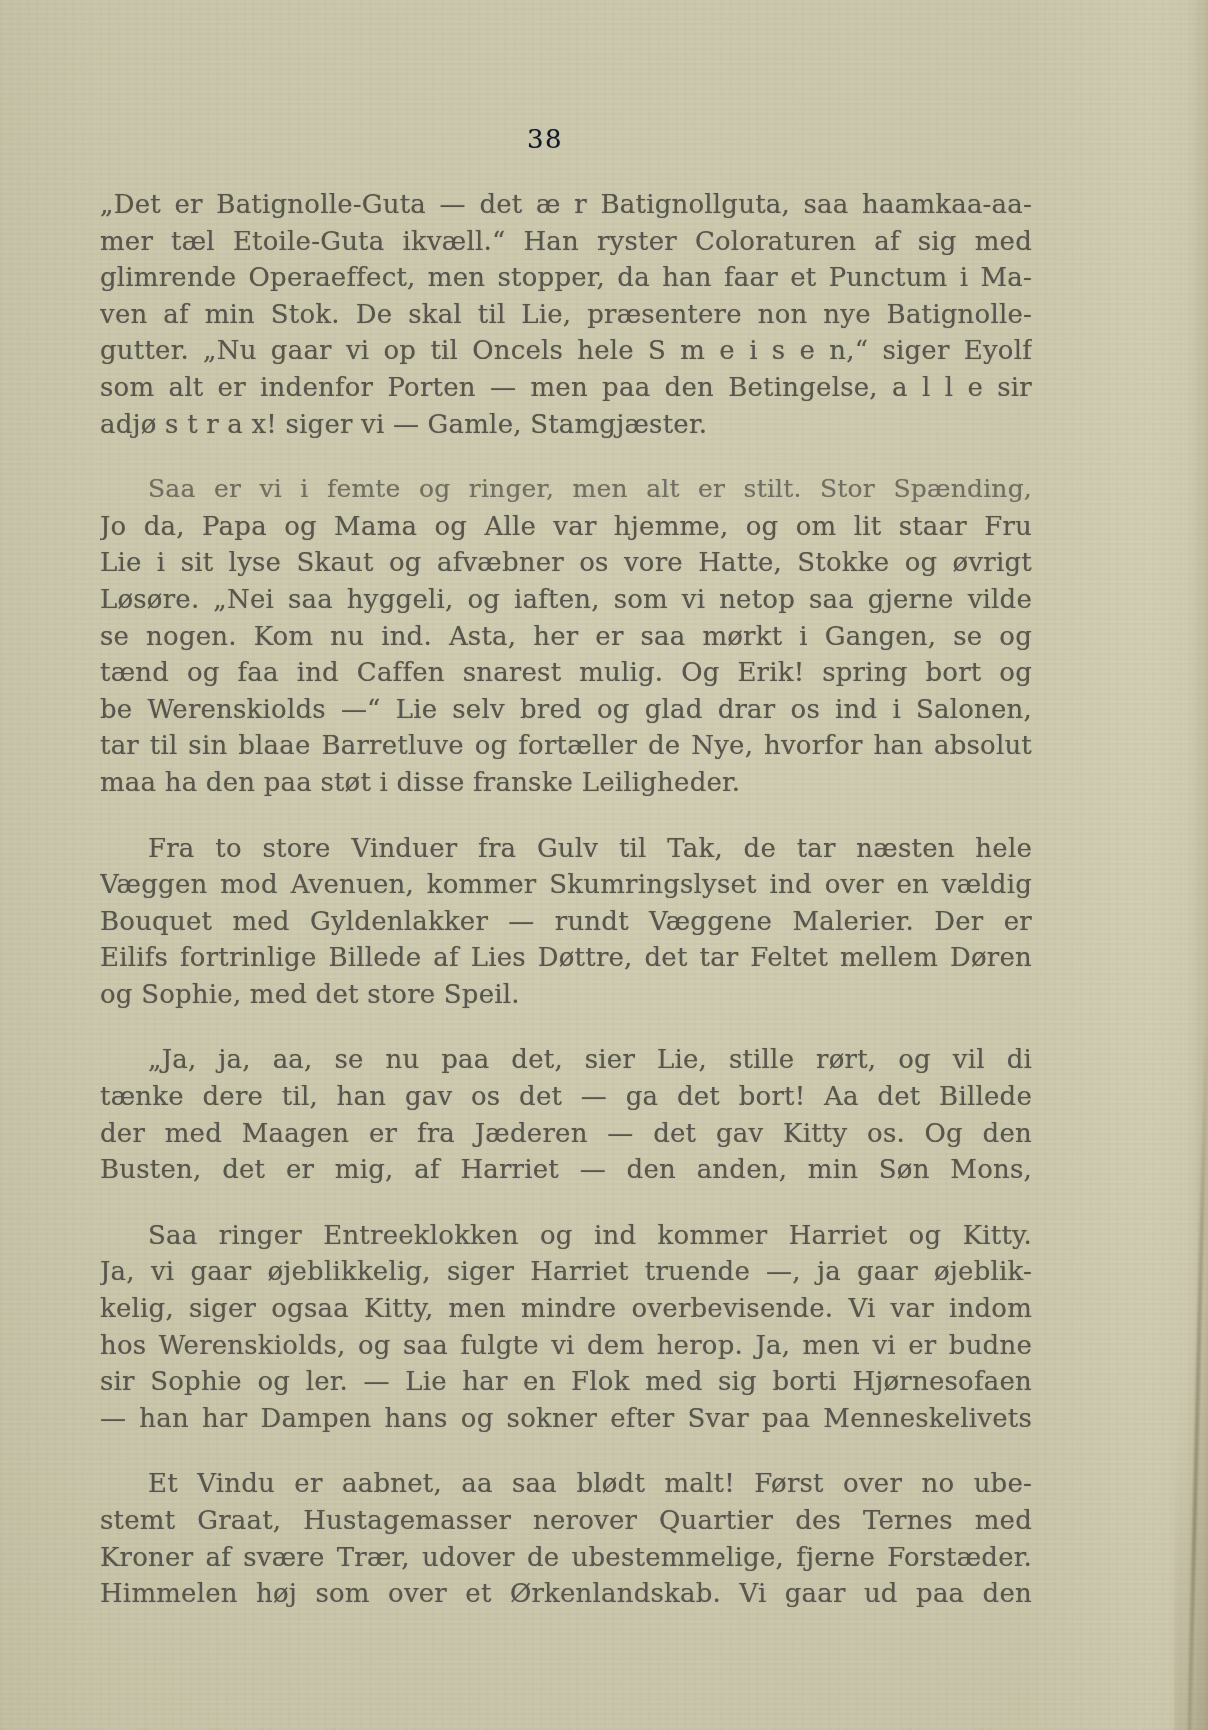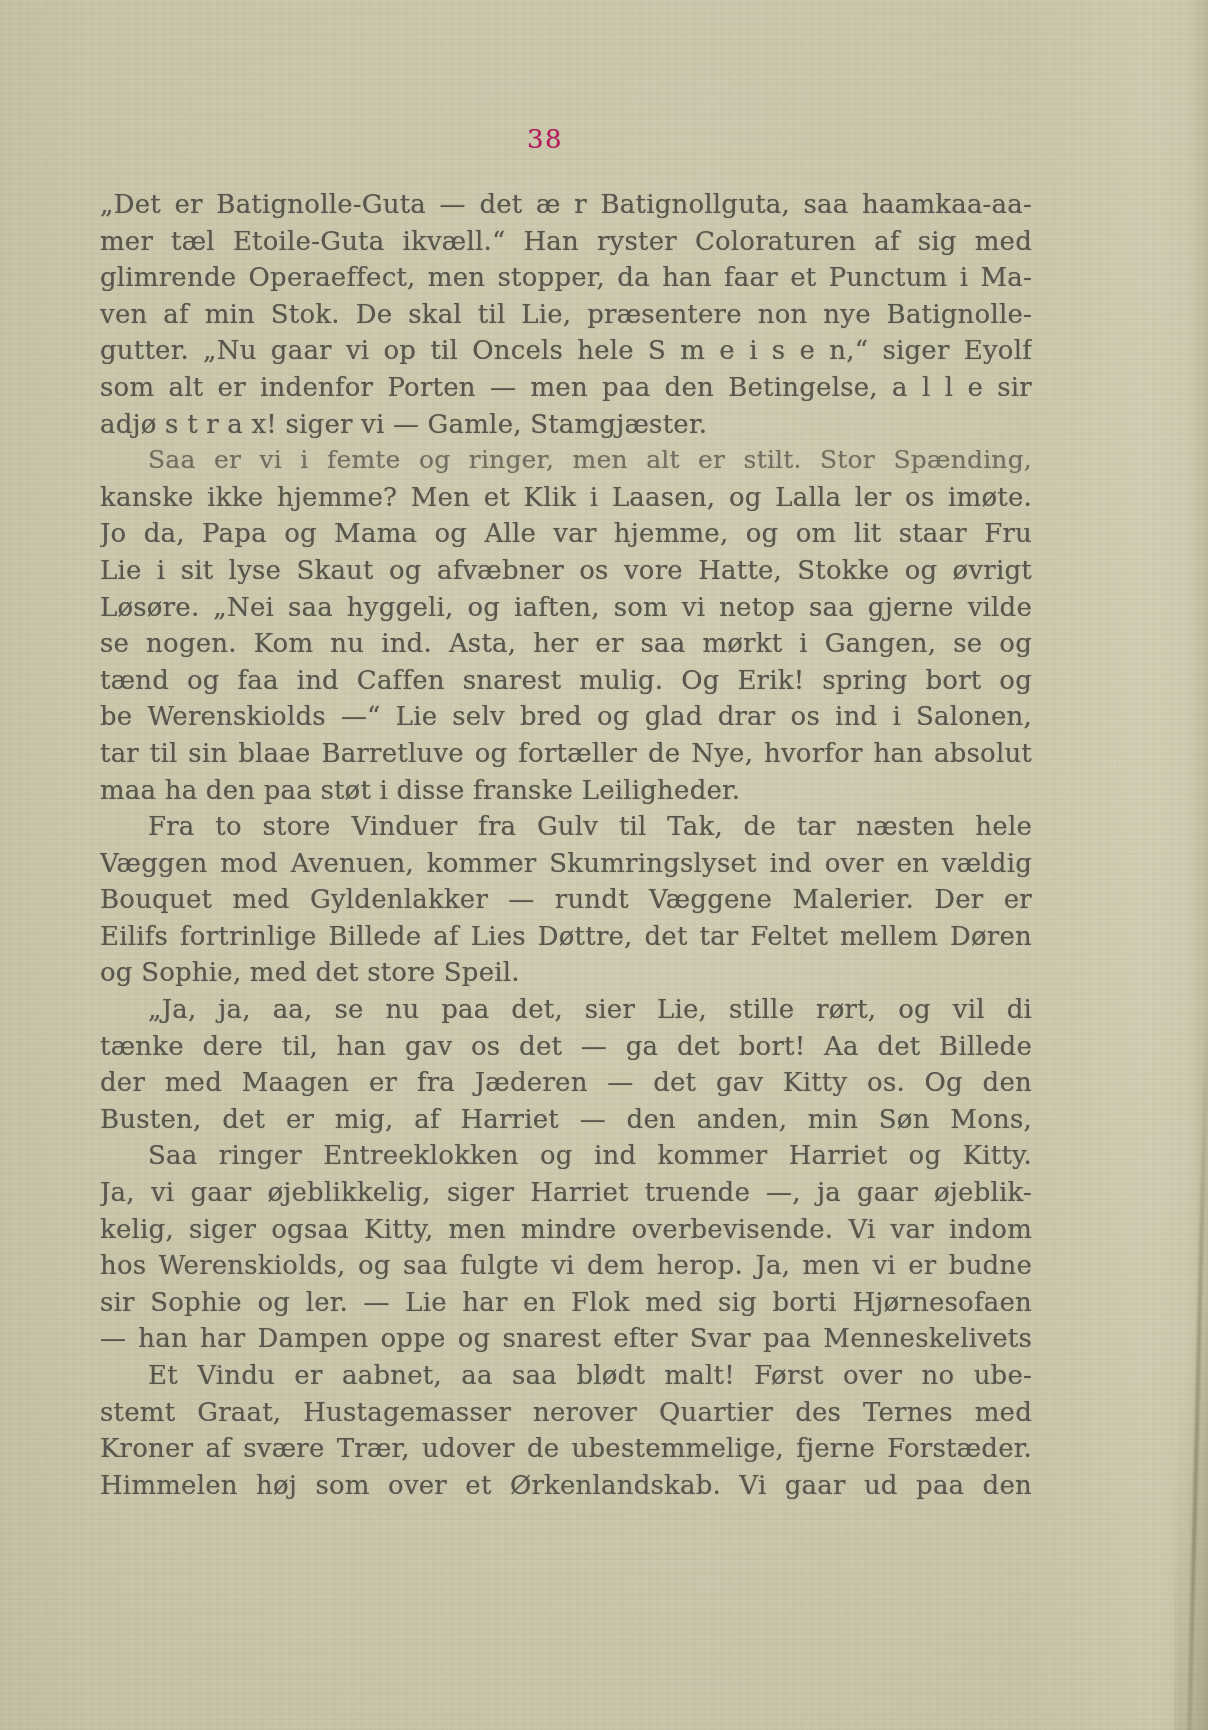--- a/index.html
+++ b/index.html
@@ -10,33 +10,33 @@
     color: #56544b;
     background:
       radial-gradient(ellipse 130% 95% at 52% 42%, rgba(255,255,255,0.05) 0%, rgba(82,75,46,0.07) 85%, rgba(70,63,38,0.12) 100%),
       repeating-linear-gradient(0deg, rgba(70,64,40,0.018) 0px, rgba(70,64,40,0.018) 2px, rgba(255,255,255,0.014) 2px, rgba(255,255,255,0.014) 5px),
       repeating-linear-gradient(90deg, rgba(70,64,40,0.012) 0px, rgba(70,64,40,0.012) 3px, rgba(255,255,255,0.010) 3px, rgba(255,255,255,0.010) 9px),
       linear-gradient(90deg, #c9c5a9 0%, #cdc9ad 8%, #cecaaf 60%, #cdc9ad 85%, #d3cfb4 95%, #cfcbb0 100%);
   }
   .page-number {
     position: absolute; top: 124px; left: 100px; width: 890px;
     text-align: center; font-size: 26px; letter-spacing: 1.5px;
-    color: #be185d; text-shadow: 0 0 1px rgba(91,89,79,0.55);
+    color: #0f172a; text-shadow: 0 0 1px rgba(91,89,79,0.55);
   }
   .text-block {
     position: absolute; left: 100px; top: 186px; width: 932px;
   }
   .line {
     font-size: 26px; line-height: 36.6px; height: 36.6px;
     letter-spacing: 0.2px;
     text-align: justify; text-align-last: justify;
     overflow: hidden; white-space: normal;
     color: #57554c; text-shadow: 0 0 1px rgba(87,85,76,0.5);
   }
-  .line.indent { padding-left: 48px; }
+  .line.indent { padding-left: 48px; margin-top: 29px; }
   .line.line-last { text-align-last: left; }
   
   .text-block .paragraph:nth-child(2) .line:first-child { opacity: 0.78; font-size: 25px; }
   .edge-shade {
     position: absolute; right: 0; top: 0; width: 20px; height: 100%;
     background: linear-gradient(90deg, rgba(118,110,78,0) 0%, rgba(118,110,78,0.16) 100%);
   }
   .crease {
     position: absolute; right: 8px; top: 1010px; width: 4px; height: 740px;
     background: linear-gradient(180deg, rgba(101,92,62,0) 0%, rgba(101,92,62,0.30) 30%, rgba(88,78,48,0.42) 70%, rgba(88,78,48,0.18) 100%);
@@ -57,21 +57,20 @@
       <div class="line">„Det er Batignolle-Guta — det æ r Batignollguta, saa haamkaa-aa-</div>
       <div class="line">mer tæl Etoile-Guta ikvæll.“ Han ryster Coloraturen af sig med</div>
       <div class="line">glimrende Operaeffect, men stopper, da han faar et Punctum i Ma-</div>
       <div class="line">ven af min Stok. De skal til Lie, præsentere non nye Batignolle-</div>
       <div class="line">gutter. „Nu gaar vi op til Oncels hele S m e i s e n,“ siger Eyolf</div>
       <div class="line">som alt er indenfor Porten — men paa den Betingelse, a l l e sir</div>
       <div class="line line-last">adjø s t r a x! siger vi — Gamle, Stamgjæster.</div>
     </div>
     <div class="paragraph">
       <div class="line indent">Saa er vi i femte og ringer, men alt er stilt. Stor Spænding,</div>
-      <div class="line">kanske ikke hjemme? Men et Klik i Laasen, og Lalla ler os imøte.</div>
       <div class="line">Jo da, Papa og Mama og Alle var hjemme, og om lit staar Fru</div>
       <div class="line">Lie i sit lyse Skaut og afvæbner os vore Hatte, Stokke og øvrigt</div>
       <div class="line">Løsøre. „Nei saa hyggeli, og iaften, som vi netop saa gjerne vilde</div>
       <div class="line">se nogen. Kom nu ind. Asta, her er saa mørkt i Gangen, se og</div>
       <div class="line">tænd og faa ind Caffen snarest mulig. Og Erik! spring bort og</div>
       <div class="line">be Werenskiolds —“ Lie selv bred og glad drar os ind i Salonen,</div>
       <div class="line">tar til sin blaae Barretluve og fortæller de Nye, hvorfor han absolut</div>
       <div class="line line-last">maa ha den paa støt i disse franske Leiligheder.</div>
     </div>
     <div class="paragraph">
@@ -86,21 +85,21 @@
       <div class="line">tænke dere til, han gav os det — ga det bort! Aa det Billede</div>
       <div class="line">der med Maagen er fra Jæderen — det gav Kitty os. Og den</div>
       <div class="line">Busten, det er mig, af Harriet — den anden, min Søn Mons,</div>
     </div>
     <div class="paragraph">
       <div class="line indent">Saa ringer Entreeklokken og ind kommer Harriet og Kitty.</div>
       <div class="line">Ja, vi gaar øjeblikkelig, siger Harriet truende —, ja gaar øjeblik-</div>
       <div class="line">kelig, siger ogsaa Kitty, men mindre overbevisende. Vi var indom</div>
       <div class="line">hos Werenskiolds, og saa fulgte vi dem herop. Ja, men vi er budne</div>
       <div class="line">sir Sophie og ler. — Lie har en Flok med sig borti Hjørnesofaen</div>
-      <div class="line">— han har Dampen oppe og snarest efter Svar paa Menneskelivets</div>
+      <div class="line">— han har Dampen hans og sokner efter Svar paa Menneskelivets</div>
     </div>
     <div class="paragraph">
       <div class="line indent">Et Vindu er aabnet, aa saa blødt malt! Først over no ube-</div>
       <div class="line">stemt Graat, Hustagemasser nerover Quartier des Ternes med</div>
       <div class="line">Kroner af svære Trær, udover de ubestemmelige, fjerne Forstæder.</div>
       <div class="line">Himmelen høj som over et Ørkenlandskab. Vi gaar ud paa den</div>
     </div>
   </div>
 
 <div class="edge-shade"></div>

